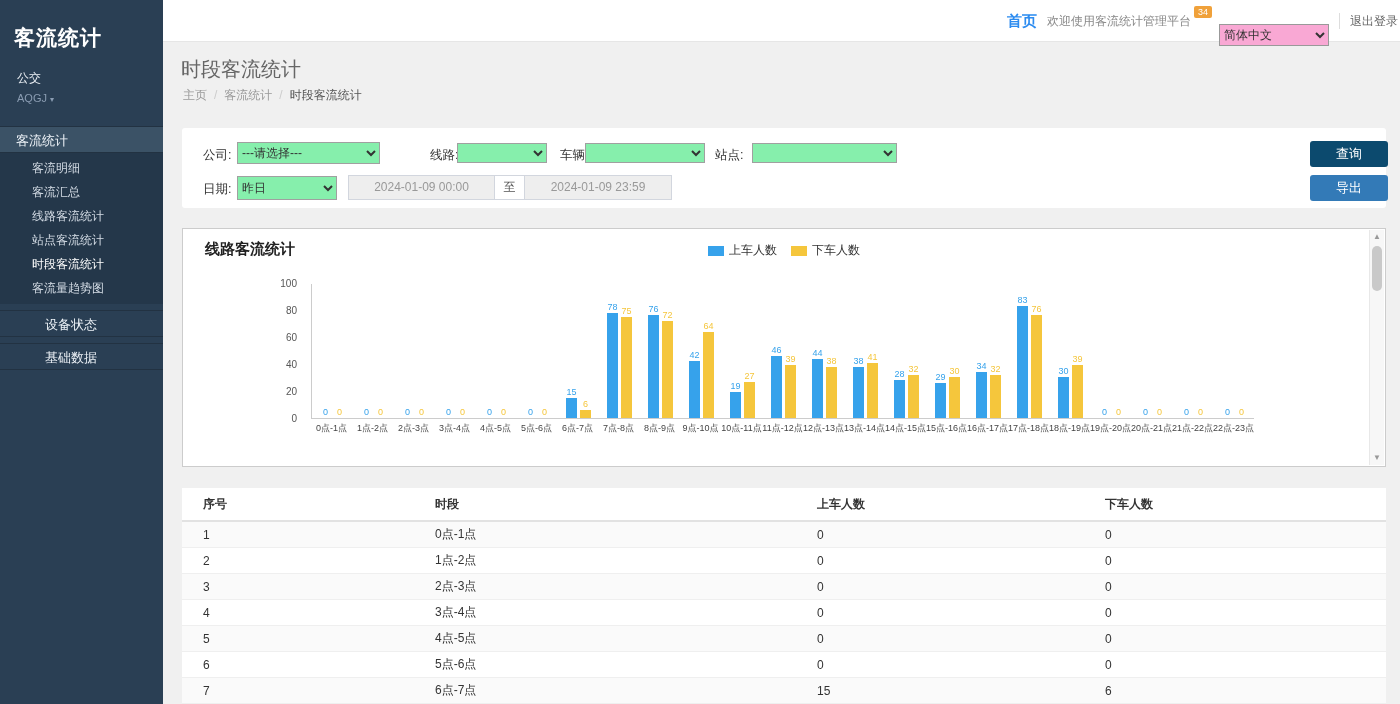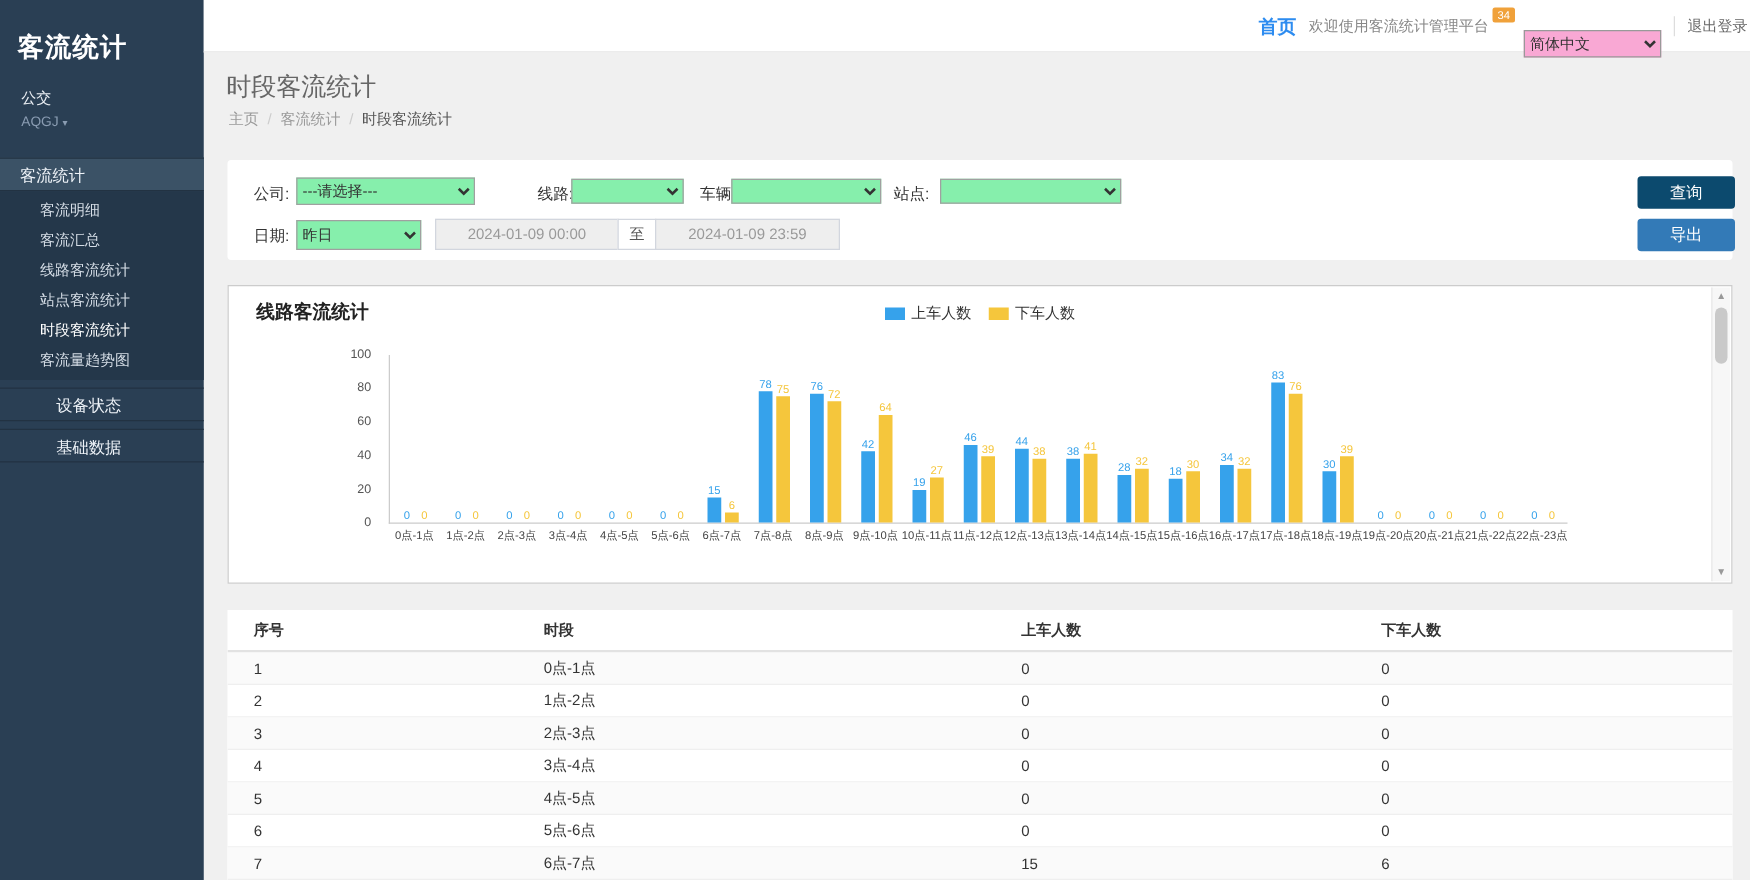--- a/index.html
+++ b/index.html
@@ -318,21 +318,21 @@
           <div class="bar-label" style="color: rgb(54, 162, 235);">28</div>
           <div class="bar" style="height: 38px; background: rgb(54, 162, 235);"></div>
         </div>
         <div class="bar-wrap">
           <div class="bar-label" style="color: rgb(245, 198, 60);">32</div>
           <div class="bar" style="height: 43px; background: rgb(245, 198, 60);"></div>
         </div>
       </div>
       <div class="cat-group">
         <div class="bar-wrap">
-          <div class="bar-label" style="color: rgb(54, 162, 235);">18</div>
+          <div class="bar-label" style="color: rgb(54, 162, 235);">29</div>
           <div class="bar" style="height: 35px; background: rgb(54, 162, 235);"></div>
         </div>
         <div class="bar-wrap">
           <div class="bar-label" style="color: rgb(245, 198, 60);">30</div>
           <div class="bar" style="height: 41px; background: rgb(245, 198, 60);"></div>
         </div>
       </div>
       <div class="cat-group">
         <div class="bar-wrap">
           <div class="bar-label" style="color: rgb(54, 162, 235);">34</div>

